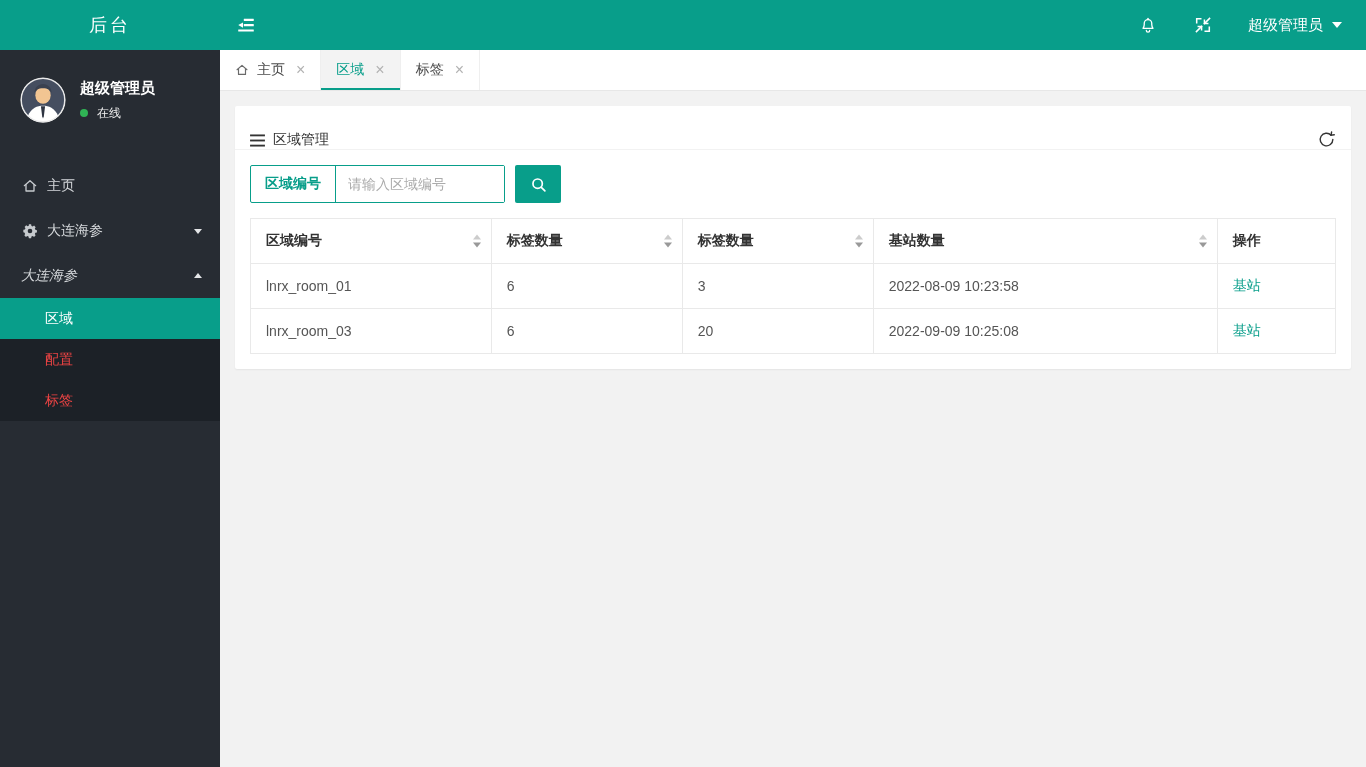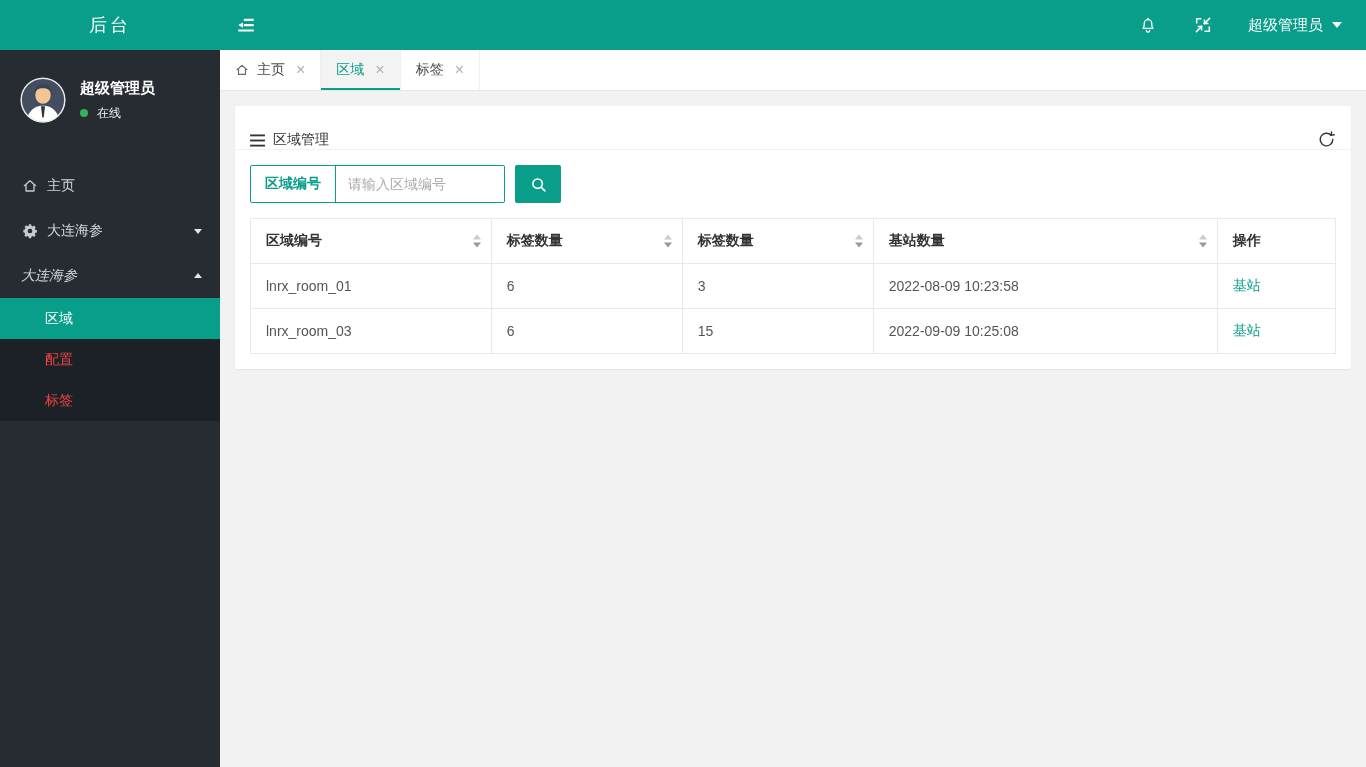--- a/index.html
+++ b/index.html
@@ -269,21 +269,21 @@
             <tr>
               <td>lnrx_room_01</td>
               <td>6</td>
               <td>3</td>
               <td>2022-08-09 10:23:58</td>
               <td><span class="link">基站</span></td>
             </tr>
             <tr>
               <td>lnrx_room_03</td>
               <td>6</td>
-              <td>15</td>
+              <td>20</td>
               <td>2022-09-09 10:25:08</td>
               <td><span class="link">基站</span></td>
             </tr>
           </tbody>
         </table>
 
       </div>
     </div>
   </div>
 </div>

